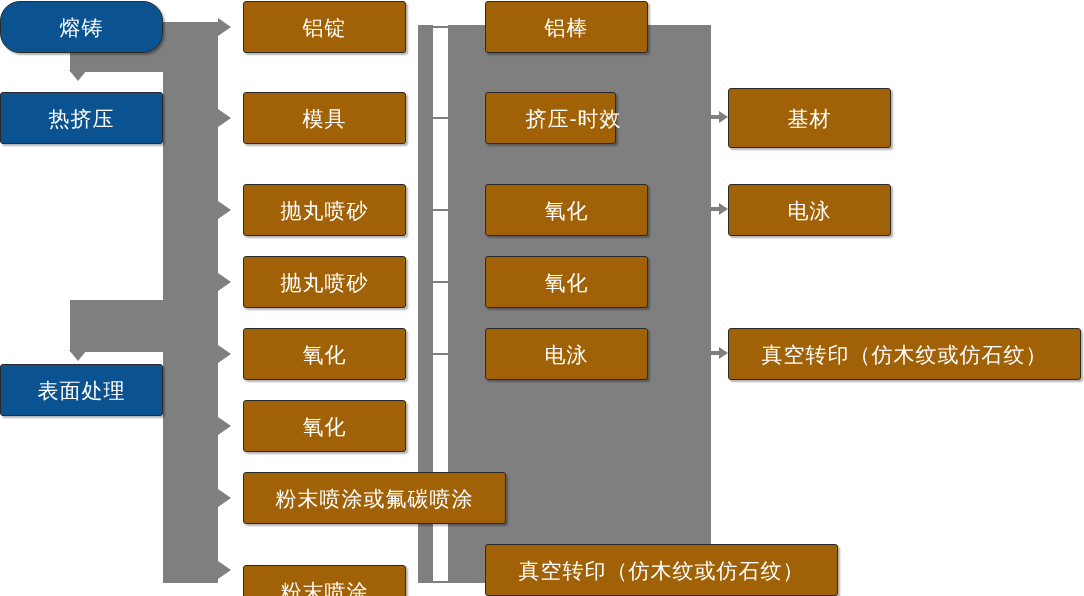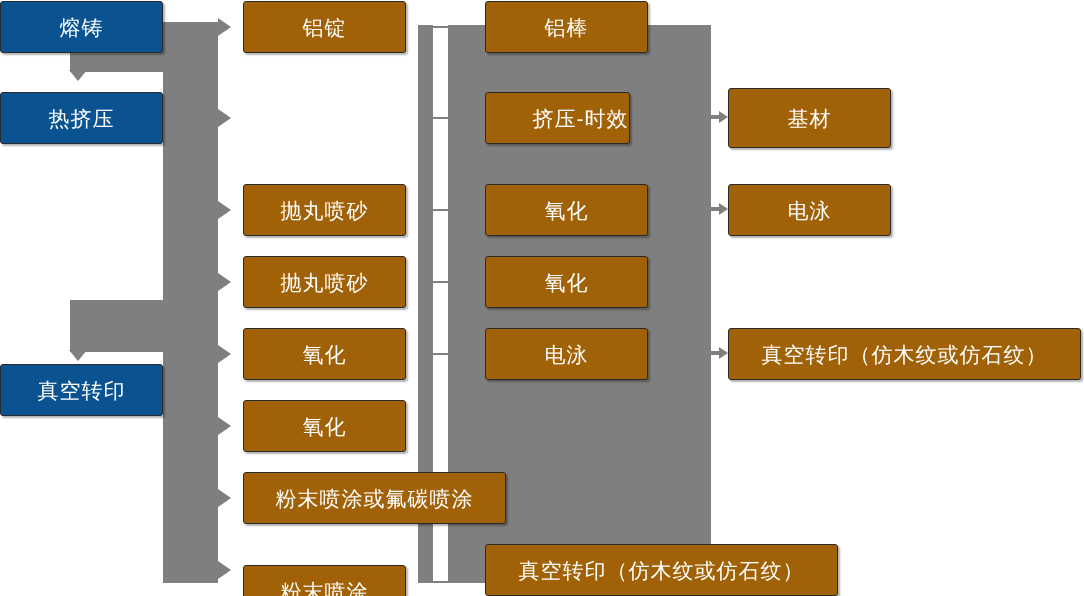--- a/index.html
+++ b/index.html
@@ -126,33 +126,36 @@
   </div>
   <div class="arrow-marker" style="left:700px; top:203px; width:28px;">
     <span class="stem" style="width:20px;"></span>
       <span class="head" style="left:19px;"></span>
   </div>
   <div class="arrow-marker" style="left:700px; top:347px; width:28px;">
     <span class="stem" style="width:20px;"></span>
       <span class="head" style="left:19px;"></span>
   </div>
 
-  <div class="box dark" style="left:0px; top:1px; width:163px; height:52px;">
+  <div class="box dark" style="left:0px; top:1px; width:163px; height:52px;border-radius:20px;">
     <span>熔铸</span>
   </div>
   <div class="box dark" style="left:0px; top:92px; width:163px; height:52px;">
     <span>热挤压</span>
   </div>
   <div class="box dark" style="left:0px; top:364px; width:163px; height:52px;">
-    <span>真空转印</span>
+    <span>表面处理</span>
   </div>
 
   <div class="box light" style="left:243px; top:1px; width:163px; height:52px;">
     <span>铝锭</span>
   </div>
+  <div class="box light" style="left:243px; top:92px; width:163px; height:52px;">
+    <span>模具</span>
+  </div>
   <div class="box light" style="left:243px; top:184px; width:163px; height:52px;">
     <span>抛丸喷砂</span>
   </div>
   <div class="box light" style="left:243px; top:256px; width:163px; height:52px;">
     <span>抛丸喷砂</span>
   </div>
   <div class="box light" style="left:243px; top:328px; width:163px; height:52px;">
     <span>氧化</span>
   </div>
   <div class="box light" style="left:243px; top:400px; width:163px; height:52px;">
@@ -161,21 +164,21 @@
   <div class="box light" style="left:243px; top:472px; width:263px; height:52px;">
     <span>粉末喷涂或氟碳喷涂</span>
   </div>
   <div class="box light" style="left:243px; top:544px; width:163px; height:52px;margin-top:21px;">
     <span>粉末喷涂</span>
   </div>
 
   <div class="box light" style="left:485px; top:1px; width:163px; height:52px;text-align:right;">
     <span>铝棒</span>
   </div>
-  <div class="box light" style="left:485px; top:92px; width:145px; height:52px;padding-left:46px;">
+  <div class="box light" style="left:485px; top:92px; width:131px; height:52px;padding-left:46px;">
     <span>挤压-时效</span>
   </div>
   <div class="box light" style="left:485px; top:184px; width:163px; height:52px;">
     <span>氧化</span>
   </div>
   <div class="box light" style="left:485px; top:256px; width:163px; height:52px;">
     <span>氧化</span>
   </div>
   <div class="box light" style="left:485px; top:328px; width:163px; height:52px;">
     <span>电泳</span>

